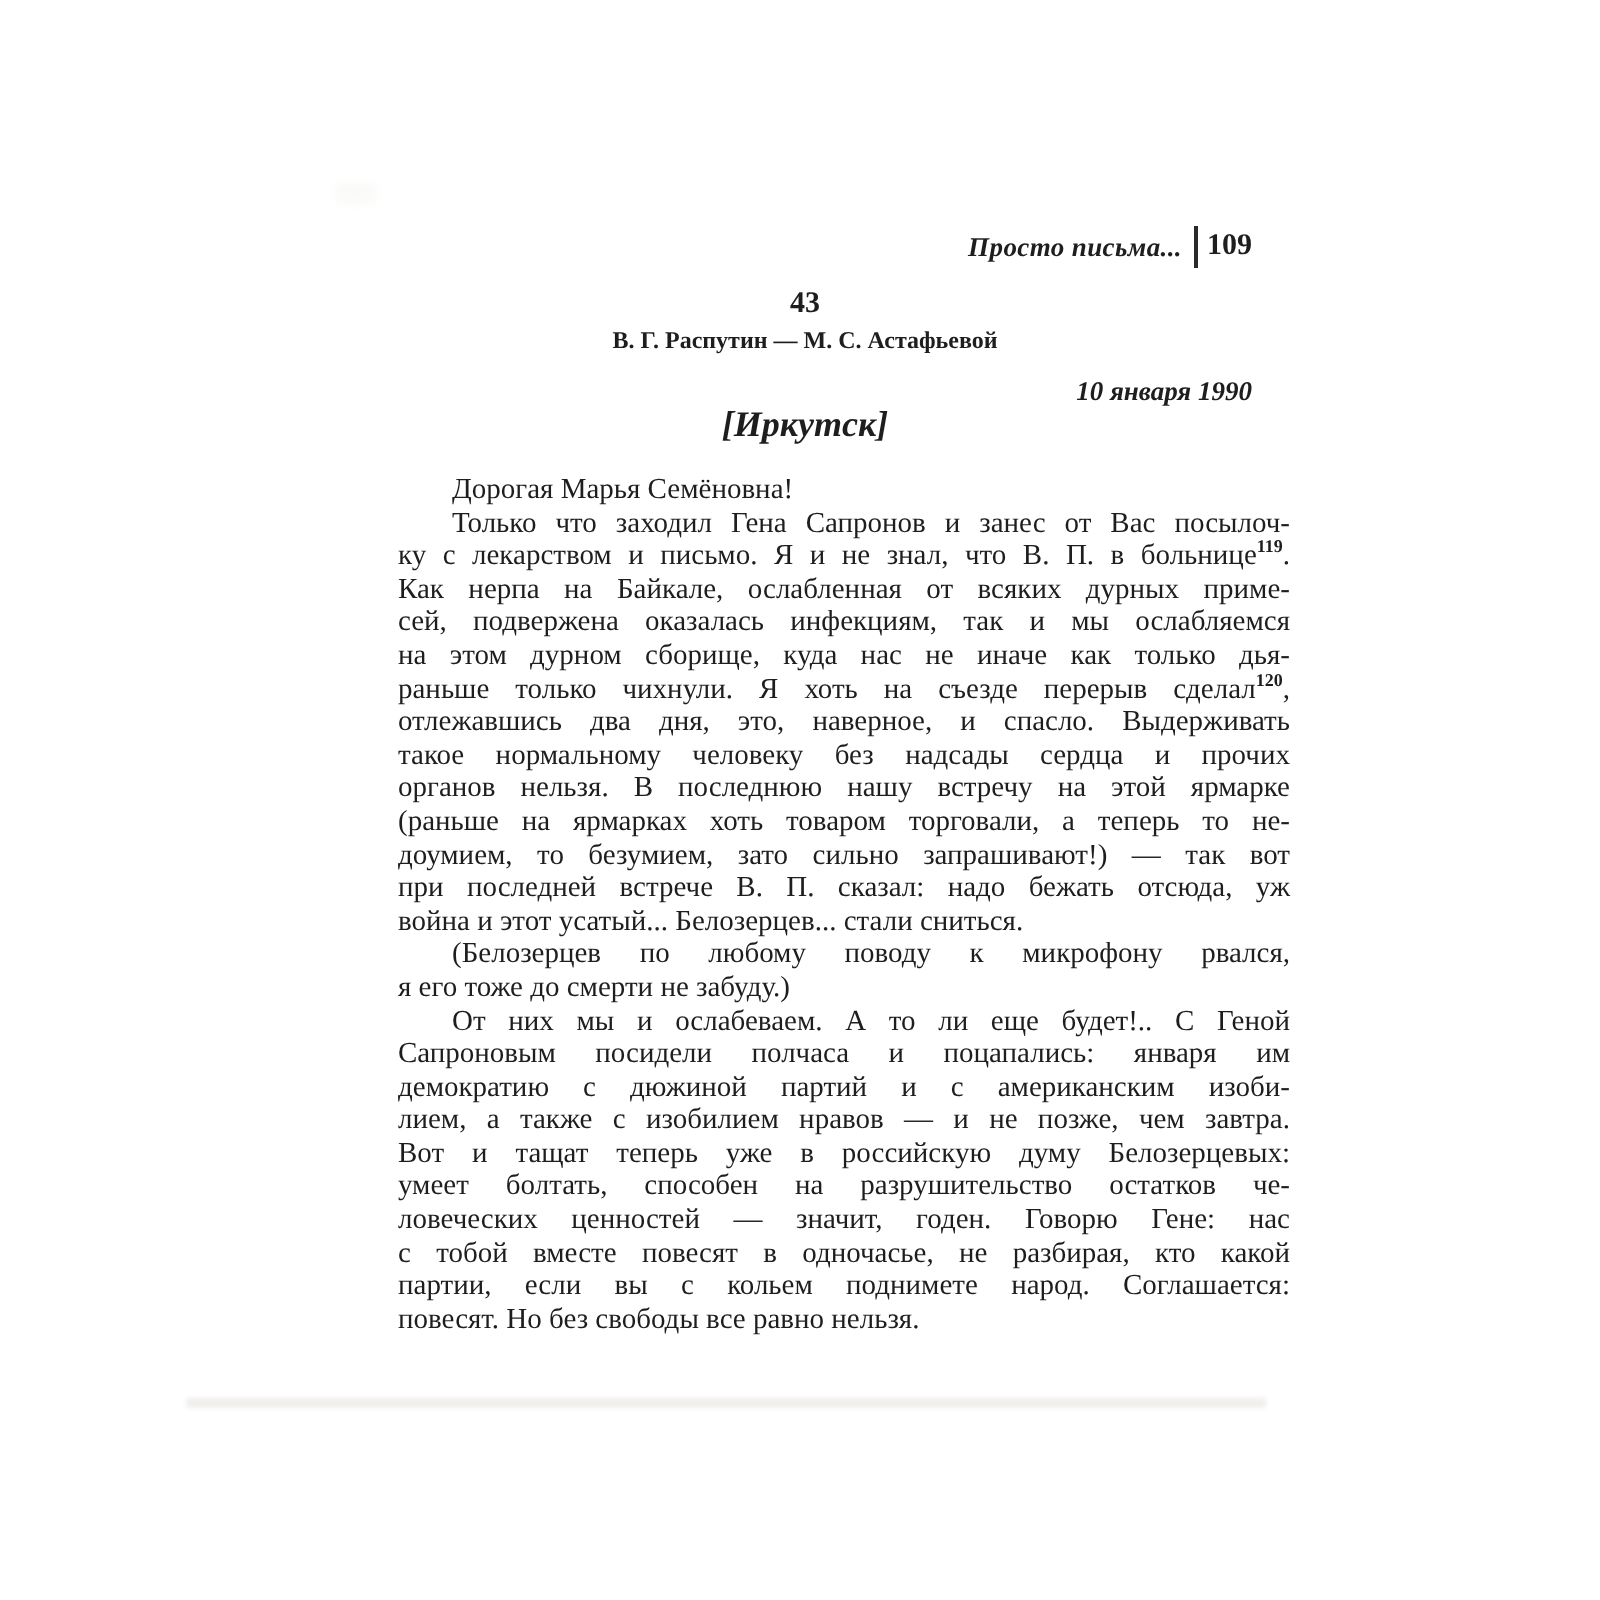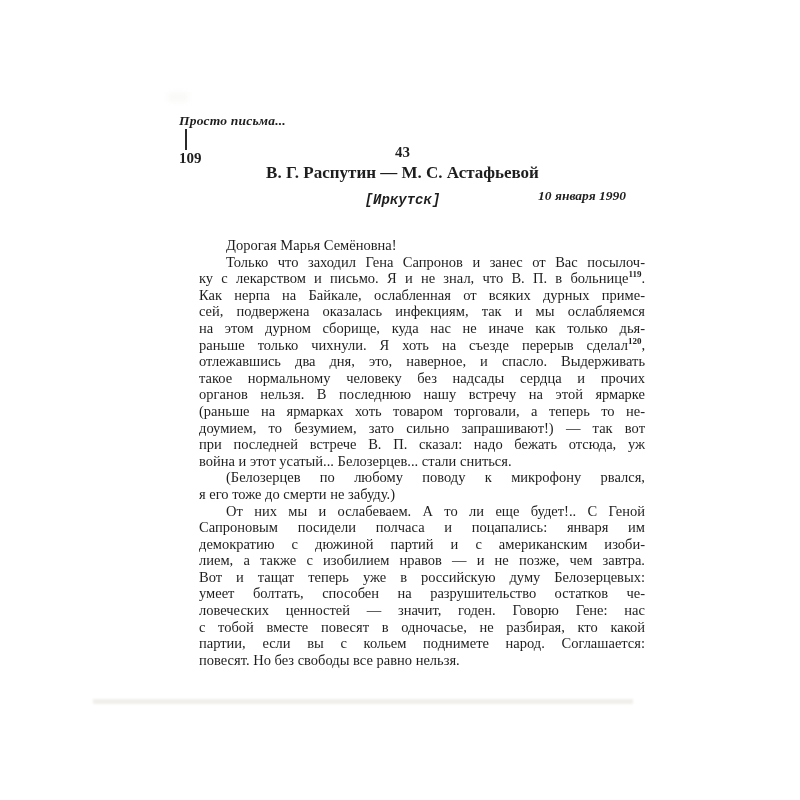--- a/index.html
+++ b/index.html
@@ -13,22 +13,21 @@
     overflow: hidden;
   }
   
   .header {
     position: absolute;
     top: 113px;
     left: 179px;
     width: 447px;
     display: flex;
     justify-content: flex-end;
-    align-items: flex-start;
-    flex-direction: column;
+    align-items: center;
   }
   .running-title {
     font-style: italic;
     font-weight: bold;
     font-size: 13.5px;
     letter-spacing: 0.2px;
   }
   .header-divider {
     width: 1.5px;
     height: 21px;
@@ -49,42 +48,41 @@
     font-weight: bold;
     font-size: 15px;
   }
   .letter-title {
     position: absolute;
     top: 163px;
     left: 179px;
     width: 447px;
     text-align: center;
     font-weight: bold;
-    font-size: 17px;
+    font-size: 12px;
   }
   .letter-date {
     position: absolute;
     top: 188px;
     left: 179px;
     width: 447px;
     text-align: right;
     font-weight: bold;
     font-style: italic;
     font-size: 13.5px;
   }
   .letter-place {
     position: absolute;
-    top: 192px;
+    top: 202px;
     left: 179px;
     width: 447px;
     text-align: center;
     font-weight: bold;
     font-style: italic;
-    font-size: 14px;
-    font-family: Liberation Mono, monospace;
+    font-size: 18px;
   }
   
   .letter-body {
     position: absolute;
     top: 237px;
     left: 179px;
     width: 446px;
     font-size: 14.5px;
     line-height: 16.6px;
     margin-left: 20px;

